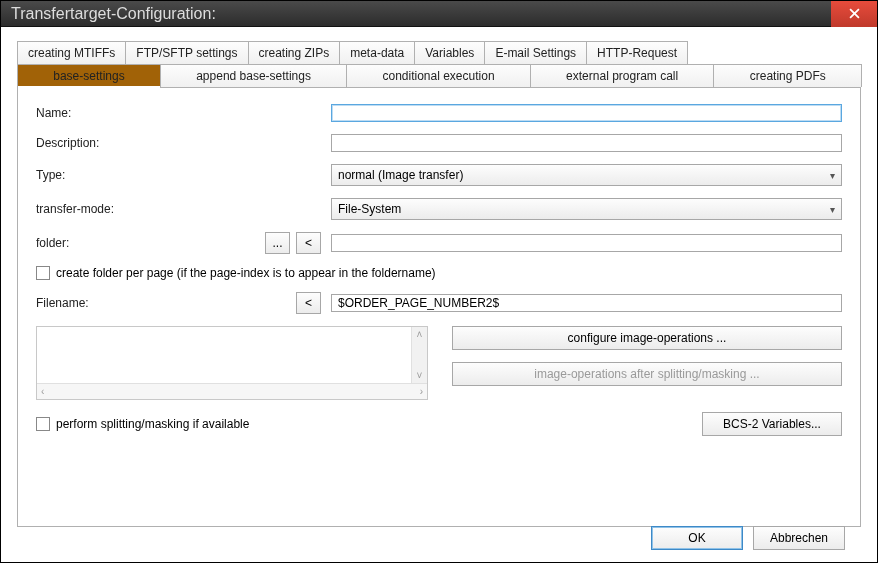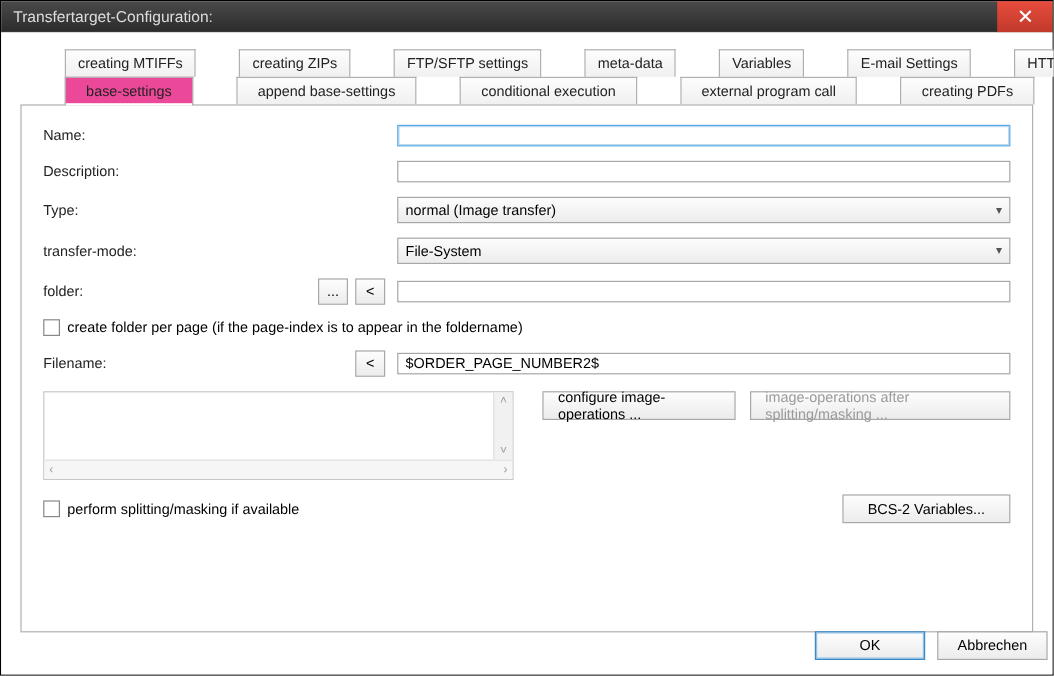--- a/index.html
+++ b/index.html
@@ -1,50 +1,50 @@
 <!DOCTYPE html>
 <html><head>
 <meta charset="utf-8">
 <style>
 * { box-sizing: border-box; margin: 0; padding: 0; font-family: "Segoe UI", Tahoma, sans-serif; font-size: 12px; }
 body { background: #000; width: 878px; height: 563px; overflow: hidden; }
 .window { width: 878px; height: 563px; background: #fff; border: 1px solid #000; position: relative; }
 .titlebar { height: 26px; background: linear-gradient(to bottom, #4a4a4a, #2c2c2c); border-bottom: 1px solid #111; display: flex; align-items: center; padding-left: 10px; }
-.titlebar-text { color: #ddd; font-size: 13px; flex: 1; }
+.titlebar-text { color: #ddd; font-size: 16px; flex: 1; }
 .close-btn { width: 46px; height: 26px; background: linear-gradient(to bottom, #e74c3c, #c0392b); display: flex; align-items: center; justify-content: center; cursor: pointer; }
 .close-btn svg { width: 11px; height: 11px; }
 .client { background: #fff; position: absolute; top: 26px; left: 0; right: 0; bottom: 0; padding: 14px 16px 14px 16px; }
 .tabs-row { display: flex; }
-.tab { border: 1px solid #b0b0b0; border-bottom: none; background: linear-gradient(to bottom, #fdfdfd, #f0f0f0); padding: 4px 10px; margin-right: -1px; cursor: pointer; color: #222; white-space: nowrap; margin-left: 37px; }
+.tab { border: 1px solid #b0b0b0; border-bottom: none; background: linear-gradient(to bottom, #fdfdfd, #f0f0f0); padding: 4px 10px; margin-right: -1px; cursor: pointer; color: #222; white-space: nowrap; }
 .tabs-row.top .tab { flex: 0 0 auto; }
 .tabs-row.second { }
 .tabs-row.second .tab { flex: 1 1 auto; text-align: center; }
-.tabs-row.second .tab.active { background: #ec4899; position: relative; z-index: 2; }
+.tabs-row.second .tab.active { background: #a16207; position: relative; z-index: 2; }
 .tab.active::after { content: ""; position: absolute; left: 0; right: 0; bottom: -1px; height: 2px; background: #fff; }
 .tab.active { position: relative; }
 .tab-body { border: 1px solid #b0b0b0; padding: 16px 18px; height: 440px; position: relative; }
 .row { display: flex; align-items: center; margin-bottom: 12px; }
 .lbl { width: 180px; color: #222; }
 .input-text { flex: 1; height: 18px; border: 1px solid #a7a7a7; padding: 2px 6px; background: #fff; }
 .input-text.focused { border: 1px solid #5aa7e0; box-shadow: 0 0 0 1px rgba(90,167,224,0.4) inset; }
 .select { flex: 1; height: 22px; border: 1px solid #a7a7a7; background: linear-gradient(to bottom, #fdfdfd, #ececec); padding: 2px 6px; display: flex; align-items: center; justify-content: space-between; cursor: pointer; }
 .select .arrow { font-size: 10px; color: #555; }
 .btn-small { width: 25px; height: 22px; border: 1px solid #a7a7a7; background: linear-gradient(to bottom, #fdfdfd, #ececec); display: inline-flex; align-items: center; justify-content: center; cursor: pointer; margin-right: 6px; }
 .chk-row { display: flex; align-items: center; margin-bottom: 12px; }
 .chk { width: 14px; height: 14px; border: 1px solid #888; background: #fff; margin-right: 6px; display: inline-flex; align-items: center; justify-content: center; cursor: pointer; }
 .chk.checked::before { content: "✔"; font-size: 11px; color: #222; line-height: 1; }
 .img-ops-area { display: flex; gap: 24px; margin-top: 4px; }
 .listbox { flex: 1; height: 74px; border: 1px solid #c8c8c8; background: #fff; position: relative; }
 .listbox .vscroll { position: absolute; right: 0; top: 0; bottom: 16px; width: 16px; background: #f1f1f1; display: flex; flex-direction: column; align-items: center; justify-content: space-between; border-left: 1px solid #e0e0e0; }
 .listbox .hscroll { position: absolute; left: 0; right: 0; bottom: 0; height: 16px; background: #f6f6f6; display: flex; align-items: center; justify-content: space-between; border-top: 1px solid #e0e0e0; }
 .scroll-arrow { color: #9a9a9a; font-size: 10px; padding: 2px 4px; cursor: pointer; }
-.right-col { flex: 1; display: flex; flex-direction: row; gap: 12px; }
+.right-col { flex: 1; display: flex; flex-direction: column; gap: 12px; }
 .btn { height: 24px; border: 1px solid #a7a7a7; background: linear-gradient(to bottom, #fdfdfd, #ececec); display: flex; align-items: center; justify-content: center; cursor: pointer; padding: 0 12px; }
 .btn.disabled { color: #9a9a9a; cursor: default; }
-.footer { position: absolute; right: 4px; bottom: 12px; display: flex; gap: 10px; }
+.footer { position: absolute; right: 32px; bottom: 12px; display: flex; gap: 10px; }
 .footer .btn { width: 92px; }
 .footer .btn.default { border: 1px solid #3d89c7; box-shadow: 0 0 0 1px #8fc2e8 inset; }
 .bcs-row { display:flex; justify-content: space-between; align-items:center; margin-top:12px; }
 .spacer-col { width: 180px; }
 .mid-btns { display:flex; }
 </style>
 </head>
 <body>
 
 <div class="window">
@@ -54,22 +54,22 @@
       <svg viewBox="0 0 10 10">
           <path d="M1 1 L9 9 M9 1 L1 9" stroke="#fff" stroke-width="1.6"></path>
         </svg>
     </div>
   </div>
 
   <div class="client">
 
     <div class="tabs-row top">
       <div class="tab">creating MTIFFs</div>
+      <div class="tab">FTP/SFTP settings</div>
       <div class="tab">creating ZIPs</div>
-      <div class="tab">FTP/SFTP settings</div>
       <div class="tab">meta-data</div>
       <div class="tab">Variables</div>
       <div class="tab">E-mail Settings</div>
       <div class="tab">HTTP-Request</div>
     </div>
     <div class="tabs-row second">
       <div class="tab active">base-settings</div>
       <div class="tab">append base-settings</div>
       <div class="tab">conditional execution</div>
       <div class="tab">external program call</div>

